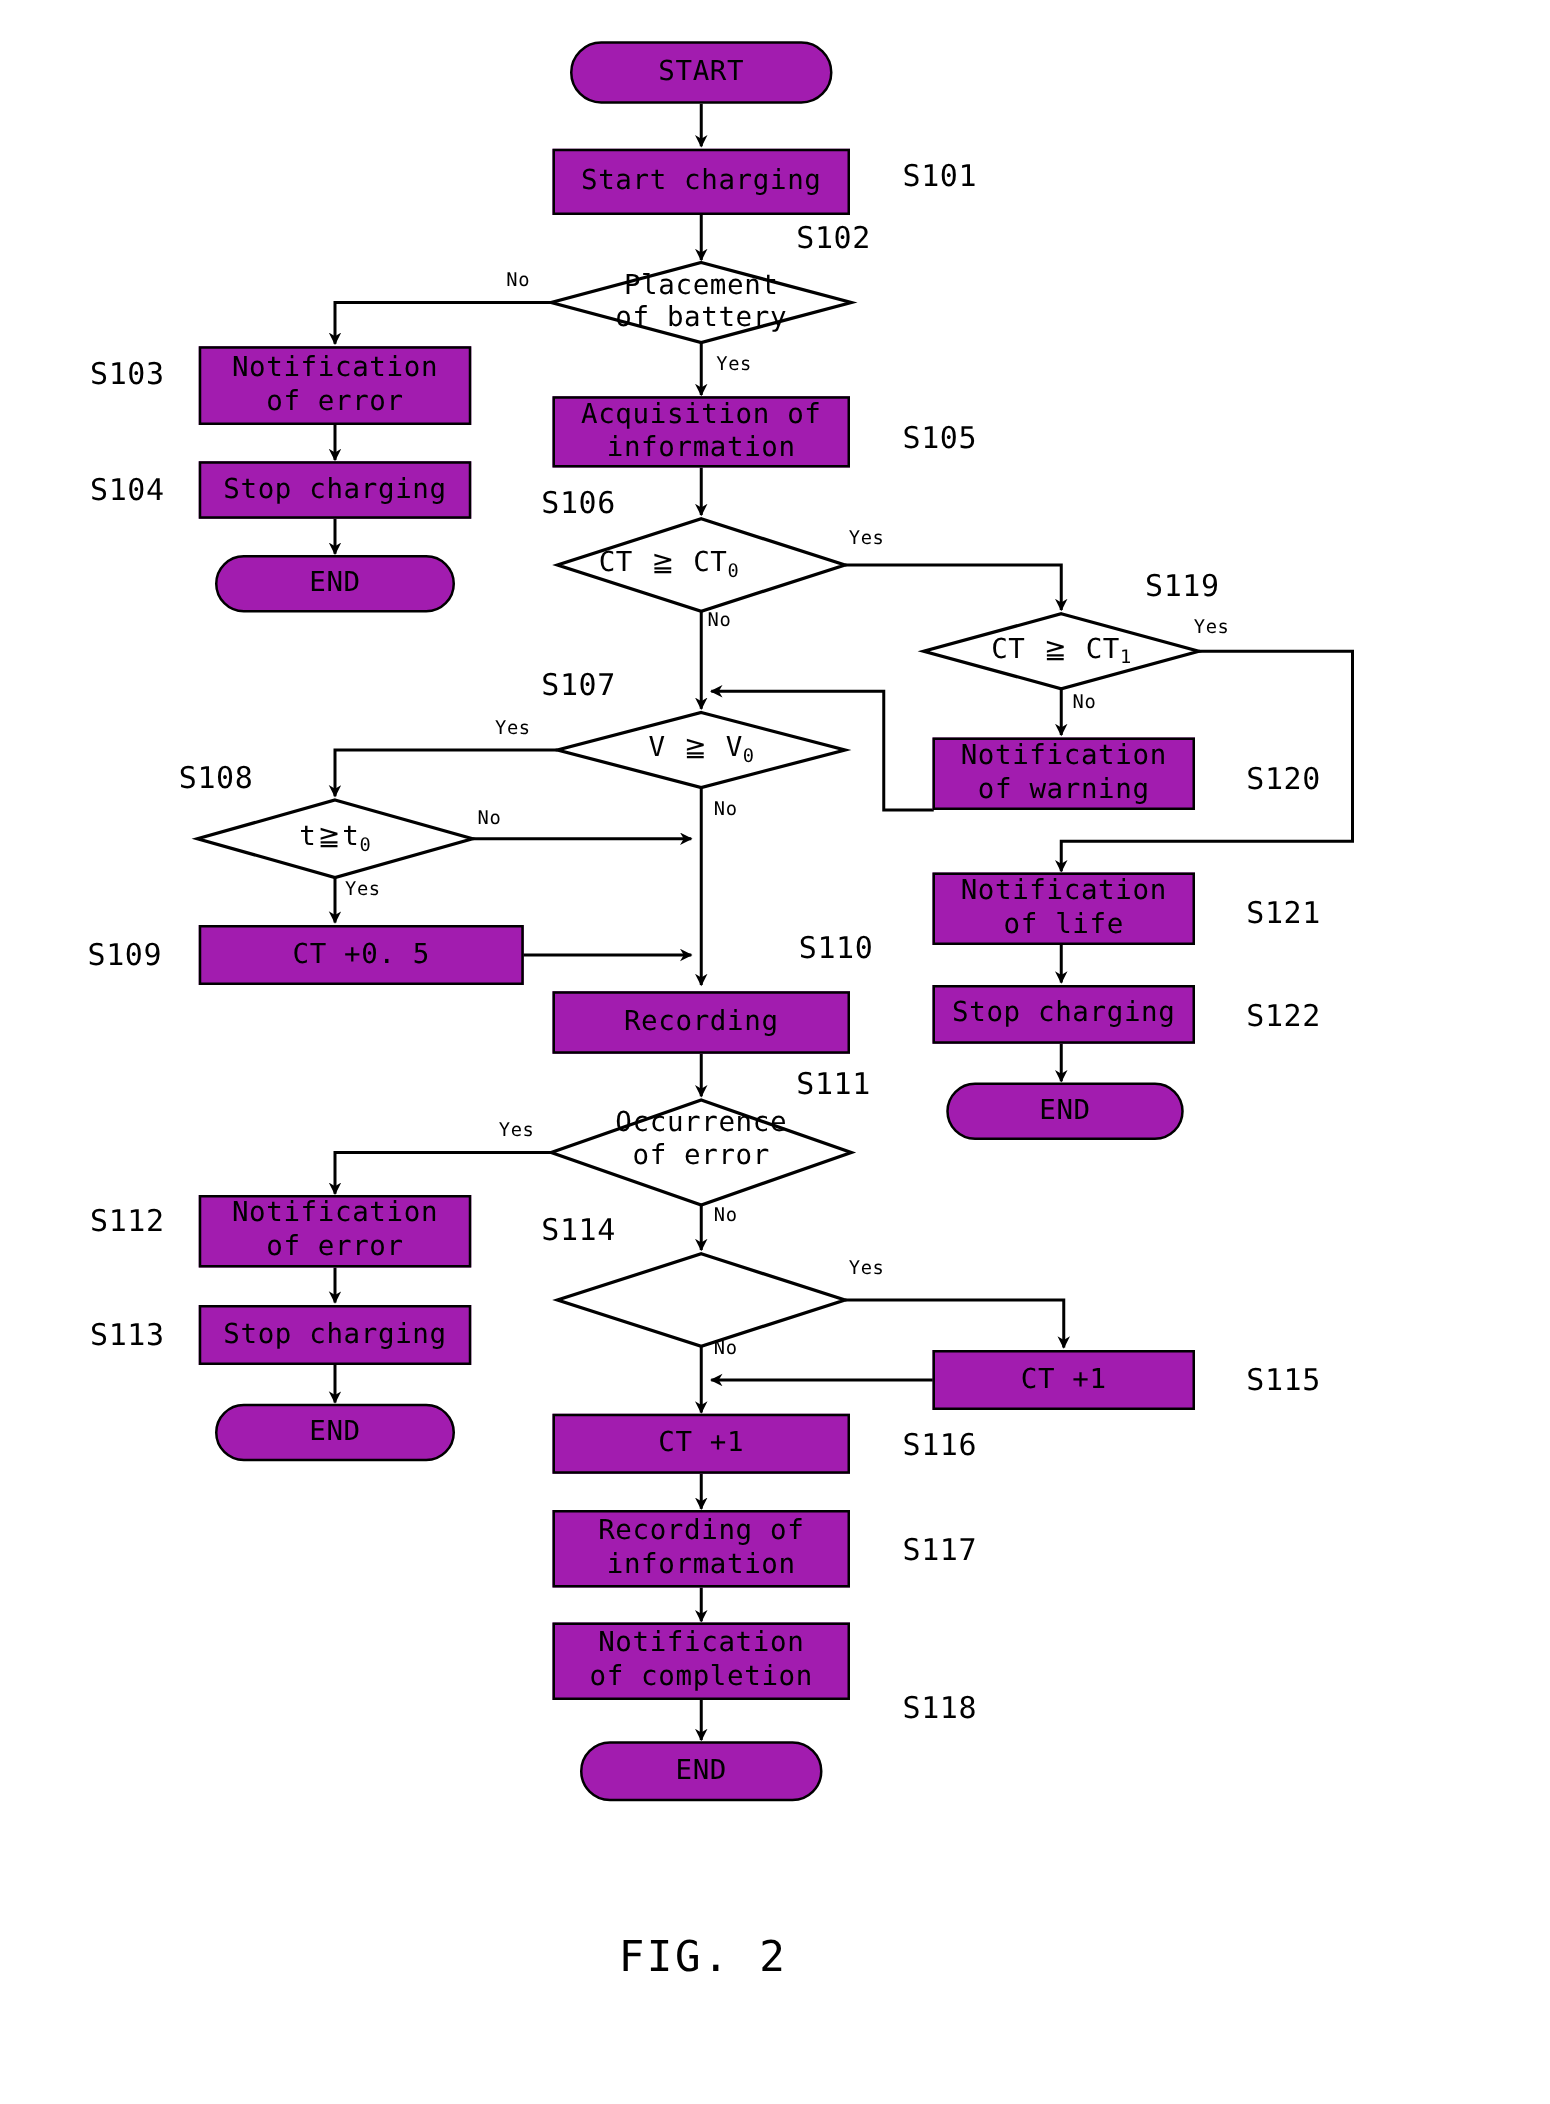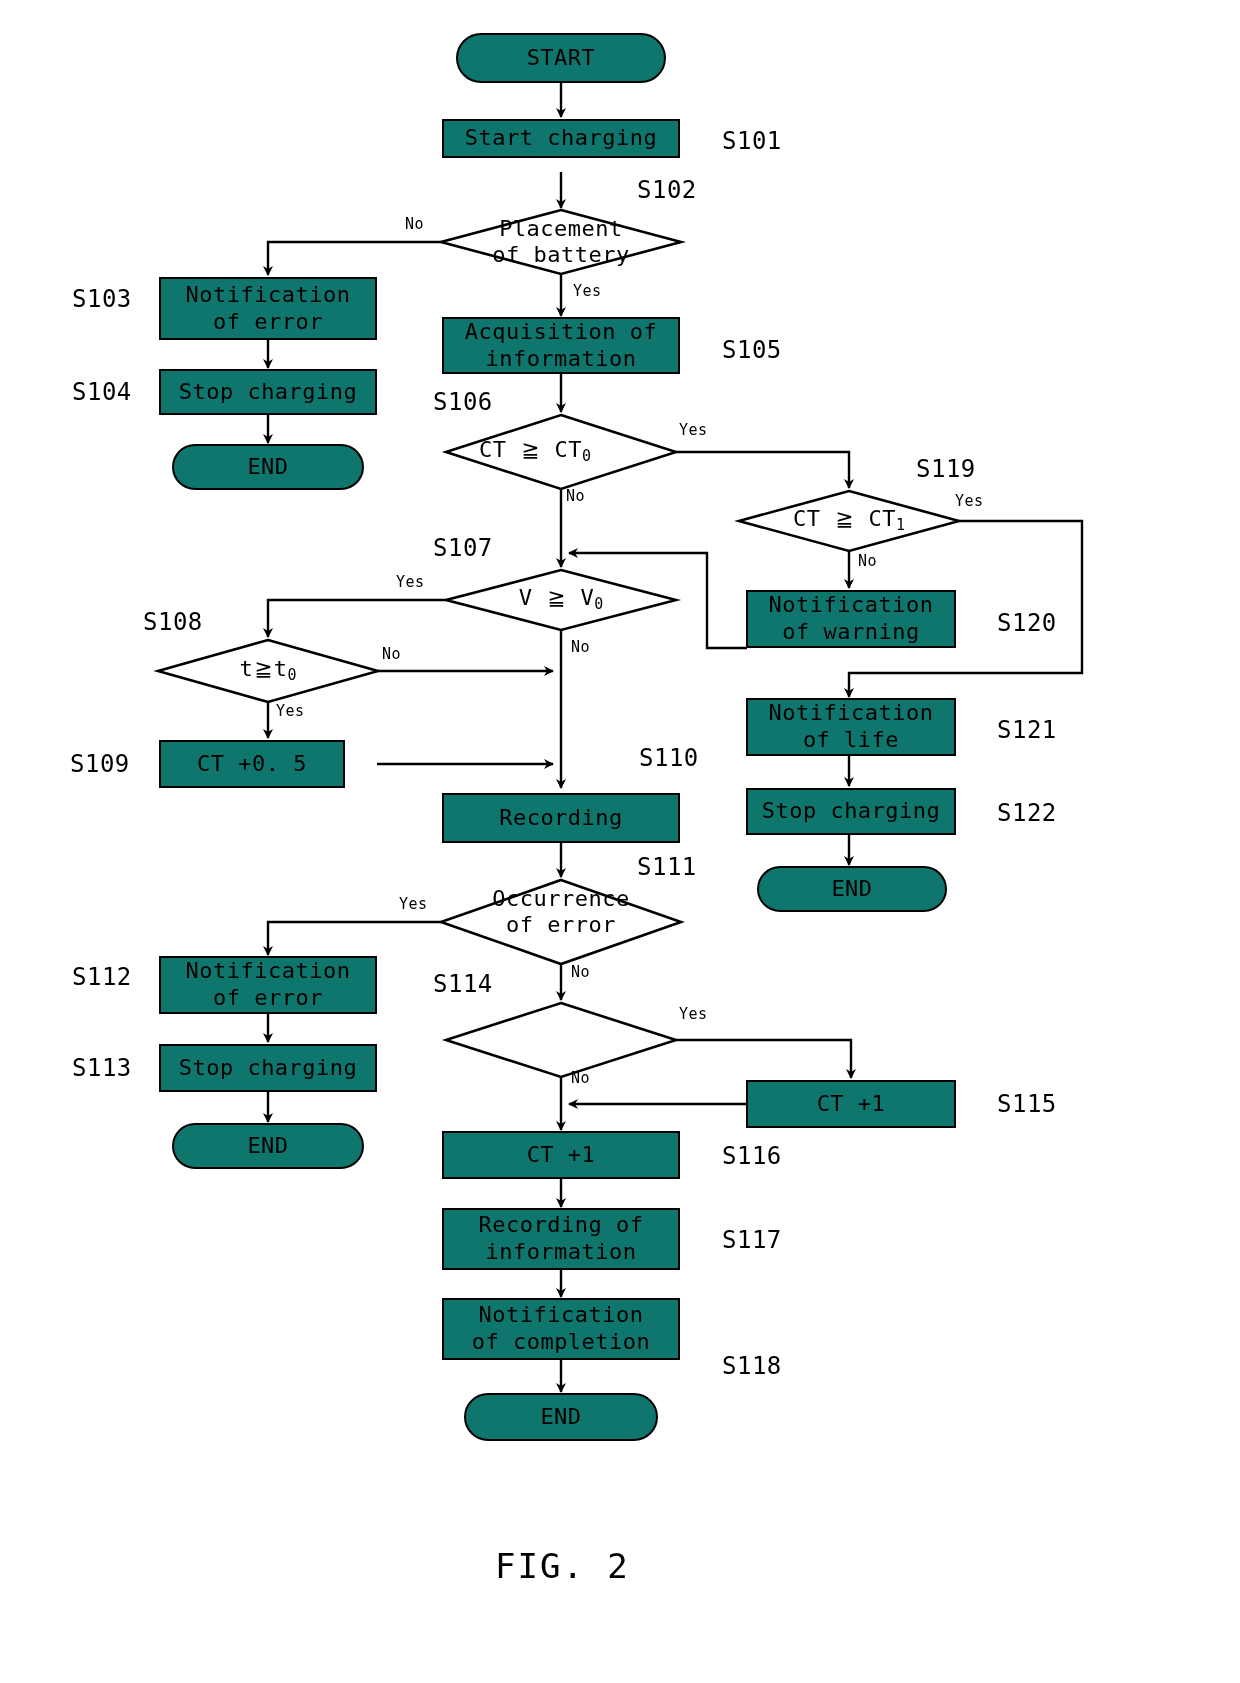--- a/index.html
+++ b/index.html
@@ -25,21 +25,21 @@
     height: 1683px;
   }
   .node {
     position: absolute;
     box-sizing: border-box;
     display: flex;
     align-items: center;
     justify-content: center;
     text-align: center;
     color: #000;
-    background: #0f766e;
+    background: #a21caf;
     font-family: "DejaVu Sans Mono", "Liberation Mono", monospace;
     font-size: 22px;
     line-height: 1.22;
     letter-spacing: 0.5px;
     white-space: pre-line;
     z-index: 3;
   }
   .proc {
     border: 2.5px solid #000;
   }
@@ -182,21 +182,21 @@
       <path d="M849,756 L849,786" marker-end="url(#ar)"></path>
 
       <path d="M849,835 L849,865" marker-end="url(#ar)"></path>
     </g>
   </svg>
 
   <div class="node term" style="left:456px; top:33px; width:210px; height:50px;">
     <span>START</span>
   </div>
 
-  <div class="node proc" style="left:442px; top:119px; width:238px; height:39px;">
+  <div class="node proc" style="left:442px; top:119px; width:238px; height:53px;">
     <span>Start charging</span>
   </div>
   <div class="reflabel" style="left:722px; top:127px;">S101</div>
 
   <div class="node dec" style="left:441px; top:210px; width:240px; height:64px;">
     <span class="dectext">Placement
 of battery</span>
   </div>
   <div class="reflabel" style="left:637px; top:176px;">S102</div>
 
@@ -229,21 +229,21 @@
   <div class="node dec" style="left:446px; top:570px; width:230px; height:60px;">
     <span class="dectext">V&nbsp;<span class="ge">≧</span>&nbsp;V<span class="sub">0</span></span>
   </div>
   <div class="reflabel" style="left:433px; top:534px;text-align:center;">S107</div>
 
   <div class="node dec" style="left:158px; top:641px; width:220px; height:60px;">
     <span class="dectext">t<span class="ge">≧</span>t<span class="sub">0</span></span>
   </div>
   <div class="reflabel" style="left:143px; top:608px;">S108</div>
 
-  <div class="node proc" style="left:159px; top:740px; width:186px; height:48px;">
+  <div class="node proc" style="left:159px; top:740px; width:260px; height:48px;">
     <span>CT +0. 5</span>
   </div>
   <div class="reflabel" style="left:70px; top:750px;">S109</div>
 
   <div class="node proc" style="left:442px; top:793px; width:238px; height:50px;">
     <span>Recording</span>
   </div>
   <div class="reflabel" style="left:639px; top:744px;">S110</div>
 
   <div class="node dec" style="left:441px; top:880px; width:240px; height:64px;">

